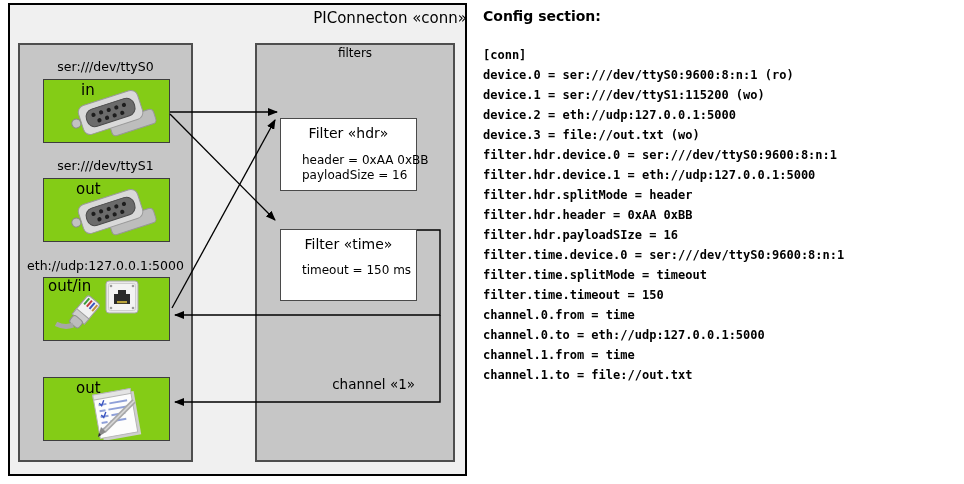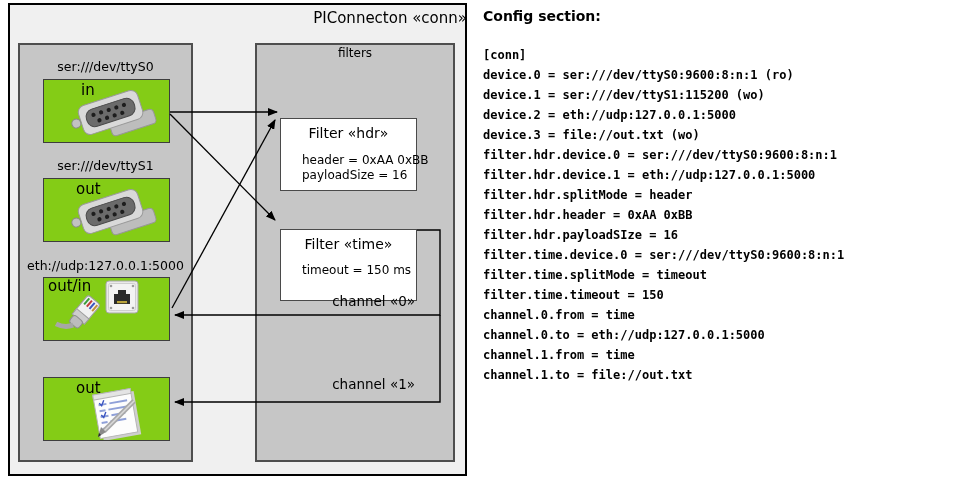--- a/index.html
+++ b/index.html
@@ -140,21 +140,20 @@
   <div class="filter-box" style="top:82px;height:73px">
     <div class="filter-title">Filter «hdr»</div>
     <div class="attr" style="top:34px">header = 0xAA 0xBB</div>
     <div class="attr" style="top:49px">payloadSize = 16</div>
   </div>
   <div class="filter-box" style="top:193px;height:72px">
     <div class="filter-title">Filter «time»</div>
     <div class="attr" style="top:33px">timeout = 150 ms</div>
   </div>
 
-  <div class="chan-label" style="top:293px">channel «0»</div>
   <div class="chan-label" style="top:376px">channel «1»</div>
 
   <svg class="overlay" width="476" height="484" viewBox="0 0 476 484">
     <defs>
       <marker id="ah" markerWidth="10" markerHeight="8" refX="9" refY="4" orient="auto" markerUnits="userSpaceOnUse">
         <path d="M0,0 L10,4 L0,8 z" fill="#000"></path>
       </marker>
     </defs>
     <line x1="170" y1="112" x2="277" y2="112" stroke="#000" stroke-width="1.3" marker-end="url(#ah)"></line>
     <line x1="170" y1="114" x2="275" y2="220" stroke="#000" stroke-width="1.3" marker-end="url(#ah)"></line>

